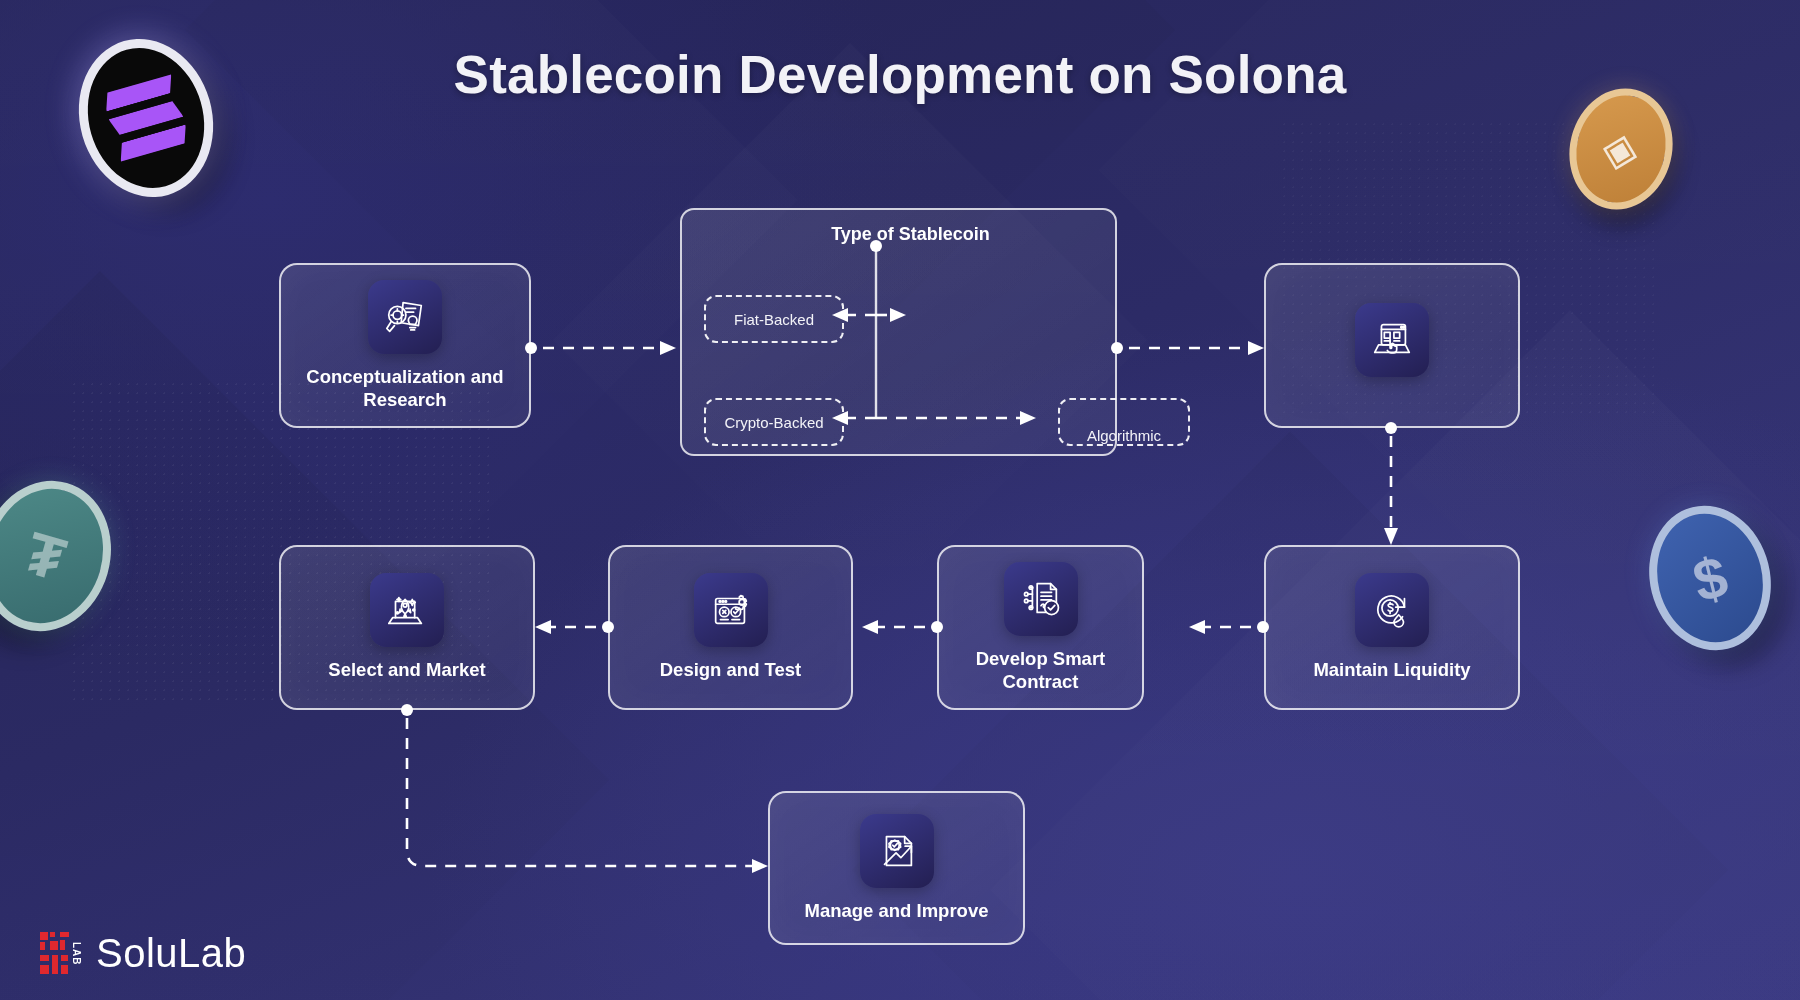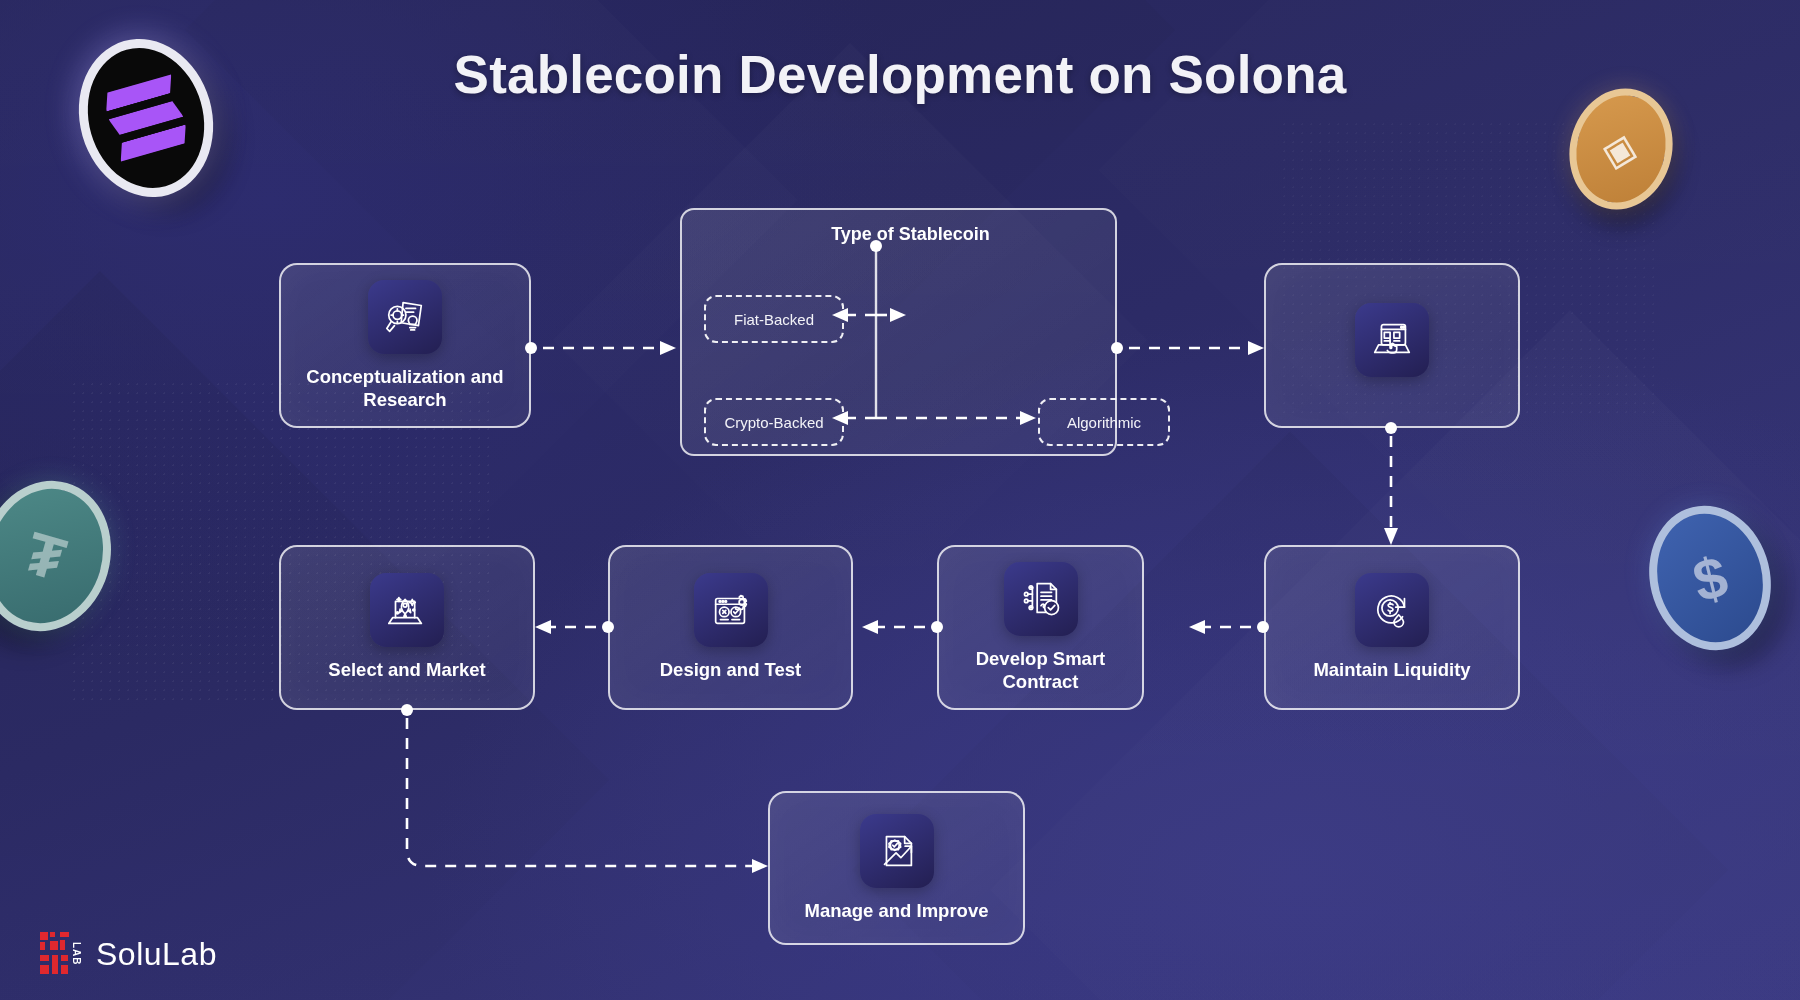--- a/index.html
+++ b/index.html
@@ -153,21 +153,21 @@
 
   
   #logo{position:absolute;left:40px;bottom:24px;display:flex;align-items:center;gap:14px;}
   #logo .mark{position:relative;width:42px;height:44px;}
   #logo .mark .px{position:absolute;background:#e0282e;}
   #logo .mark .lab{
     position:absolute;right:-1px;top:0;width:14px;height:44px;
     color:#ffffff;font-size:10px;font-weight:bold;letter-spacing:1px;
     writing-mode:vertical-rl;display:flex;align-items:center;justify-content:center;
   }
-  #logo .wordmark{color:#ffffff;font-size:32px;letter-spacing:.5px;}
+  #logo .wordmark{color:#ffffff;font-size:40px;letter-spacing:.5px;}
 </style>
 </head>
 <body>
 
 <div id="bg">
   <div class="bg-base"></div>
   <div class="bg-tri t1"></div>
   <div class="bg-tri t2"></div>
   <div class="bg-tri t3"></div>
   <div class="bg-tri t4"></div>
@@ -248,21 +248,21 @@
 
   <div class="subbox" style="left:22px;top:85px;width:140px;height:48px;">
     <span>Fiat-Backed</span>
   </div>
 
 
   <div class="subbox" style="left:22px;top:188px;width:140px;height:48px;">
     <span>Crypto-Backed</span>
   </div>
 
-  <div class="subbox" style="left:356px;top:188px;width:132px;height:48px;">
+  <div class="subbox" style="left:376px;top:188px;width:132px;height:48px;align-items:flex-end;">
     <span>Algorithmic</span>
   </div>
 </div>
 
 <div class="card" style="left:279px;top:263px;width:252px;height:165px;">
   <div class="iconbox">
     <svg viewBox="0 0 48 48" fill="none" stroke="#fff" stroke-width="1.8" stroke-linecap="round" stroke-linejoin="round">
       <path d="M22 9 L41 12 L38 33 L20 30 Z"></path>
       <path d="M25 15 H35 M25 19 H33"></path>
       <circle cx="16" cy="22" r="9"></circle>

